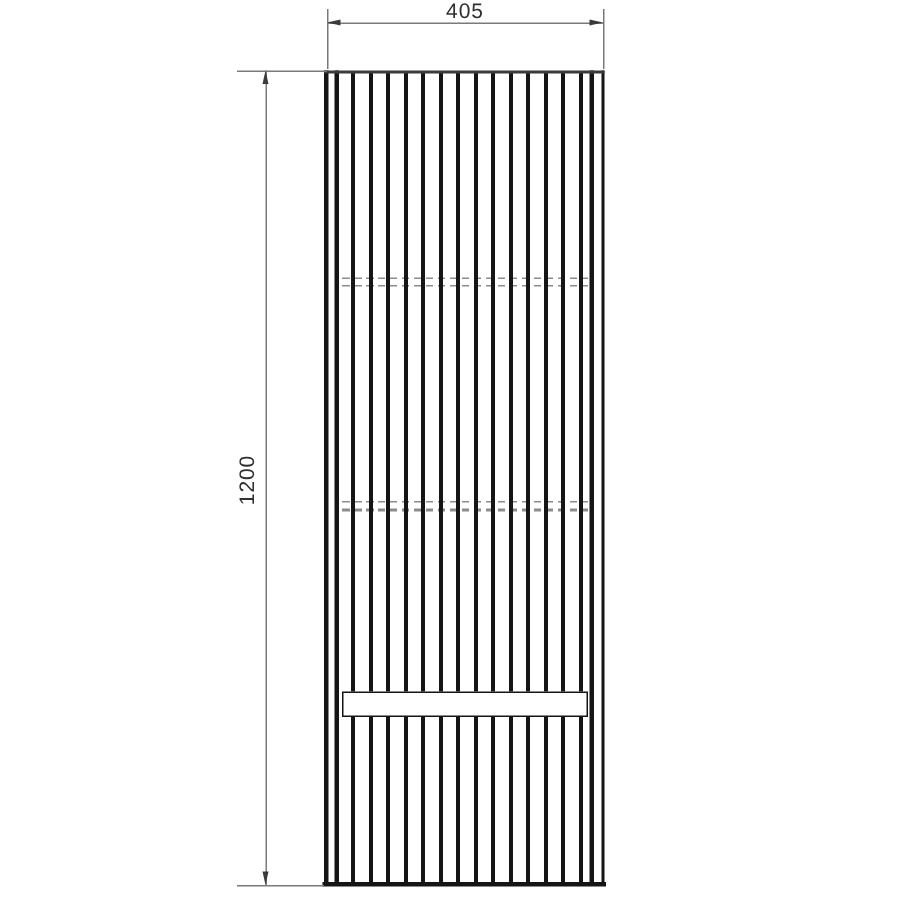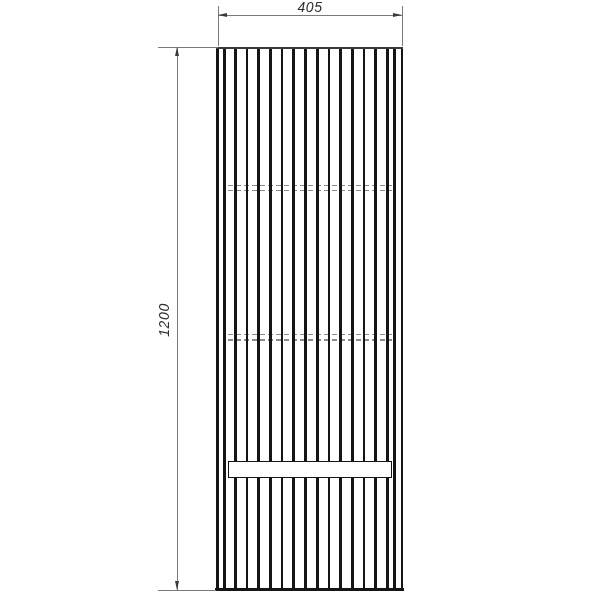--- a/index.html
+++ b/index.html
@@ -56,21 +56,21 @@
   .dim-label{
     color:var(--dimension_text);
     font-size:14px;letter-spacing:0.6px;line-height:14px;
     text-align:center;z-index:7;white-space:nowrap;
   }
   .dim-label-vertical{transform:rotate(-90deg);transform-origin:center center;}
 </style>
 </head>
 <body>
 
-<div class="abs" style="left:0;top:0;width:532px;height:600px;font-style:italic;">
+<div class="abs" style="left:0;top:0;width:532px;height:600px;">
 
   <div class="abs slats"></div>
 
   <div class="abs hidden-shelf-line" style="top:184.5px"></div>
   <div class="abs hidden-shelf-line" style="top:189.8px"></div>
   <div class="abs hidden-shelf-line" style="top:333.5px"></div>
   <div class="abs hidden-shelf-line" style="top:339.3px"></div>
 
   <div class="abs recess-band"></div>
 

